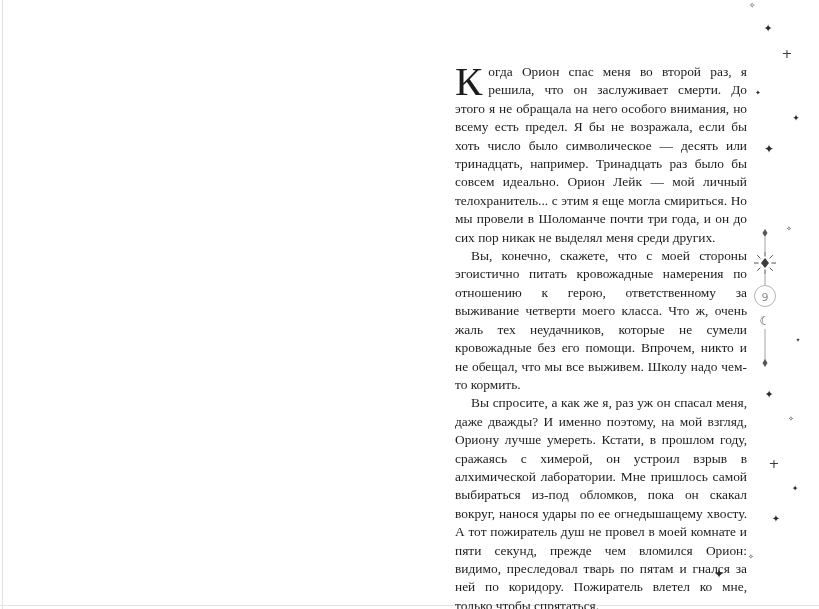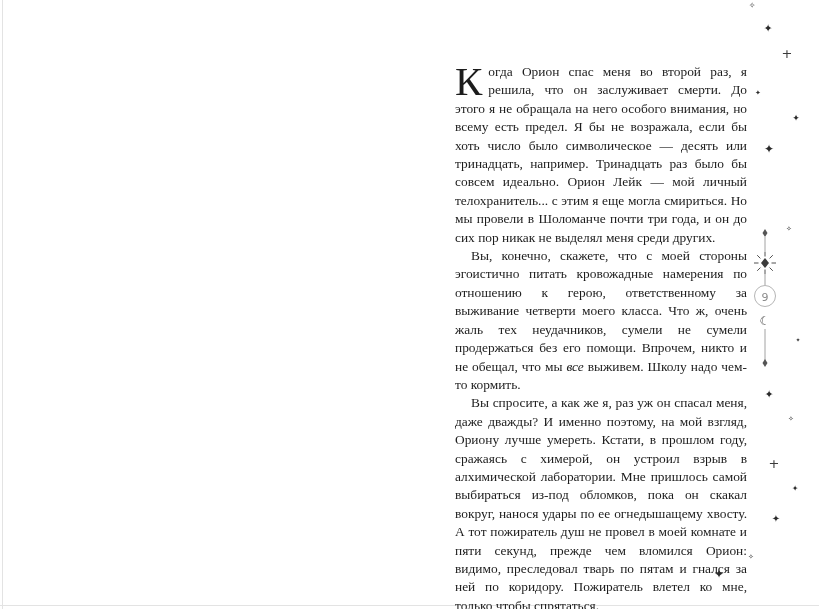--- a/index.html
+++ b/index.html
@@ -41,21 +41,21 @@
   }
   .para { margin: 0; }
   .para.indent { text-indent: 16px; }
   .dropcap {
     float: left;
     font-size: 41px;
     line-height: 32px;
     padding: 2px 6px 0 0;
     color: #1c1c1c;
   }
-  .italic { font-style: italic; }
+  .italic { }
   .star {
     position: absolute;
     color: #2b2b2b;
     font-family: "DejaVu Sans", sans-serif;
     line-height: 1;
     transform: translate(-50%, -50%);
   }
   .star.thin { color: #3a3a3a; }
   .ornament {
     position: absolute;
@@ -69,21 +69,21 @@
 </head>
 <body>
 
 <div class="page">
 
   <div class="page-edge-left"></div>
   <div class="page-edge-bottom"></div>
 
   <div class="text-block">
     <p class="para"><span class="dropcap">К</span><span>огда Орион спас меня во второй раз, я решила, что он заслуживает смерти. До этого я не обращала на него особого внимания, но всему есть предел. Я бы не возражала, если бы хоть число было символическое — десять или тринадцать, например. Тринадцать раз было бы совсем идеально. Орион Лейк — мой личный телохранитель... с этим я еще могла смириться. Но мы провели в Шоломанче почти три года, и он до сих пор никак не выделял меня среди других.</span></p>
-    <p class="para indent"><span>Вы, конечно, скажете, что с моей стороны эгоистично питать кровожадные намерения по отношению к герою, ответственному за выживание четверти моего класса. Что ж, очень жаль тех неудачников, сумели не сумели продержаться без его помощи. Впрочем, никто и не обещал, что мы </span><span class="italic">все</span><span> выживем. Школу надо чем-то кормить.</span></p>
+    <p class="para indent"><span>Вы, конечно, скажете, что с моей стороны эгоистично питать кровожадные намерения по отношению к герою, ответственному за выживание четверти моего класса. Что ж, очень жаль тех неудачников, которые не сумели кровожадные без его помощи. Впрочем, никто и не обещал, что мы </span><span class="italic">все</span><span> выживем. Школу надо чем-то кормить.</span></p>
     <p class="para indent">Вы спросите, а как же я, раз уж он спасал меня, даже дважды? И именно поэтому, на мой взгляд, Ориону лучше умереть. Кстати, в прошлом году, сражаясь с химерой, он устроил взрыв в алхимической лаборатории. Мне пришлось самой выбираться из-под обломков, пока он скакал вокруг, нанося удары по ее огнедышащему хвосту. А тот пожиратель душ не провел в моей комнате и пяти секунд, прежде чем вломился Орион: видимо, преследовал тварь по пятам и гнался за ней по коридору. Пожиратель влетел ко мне, только чтобы спрятаться.</p>
   </div>
 
   <span class="star" style="left:752px;top:6px;font-size:8px">✧</span>
   <span class="star" style="left:768px;top:28px;font-size:11px">✦</span>
   <span class="star thin" style="left:787px;top:53px;font-size:13px">+</span>
   <span class="star" style="left:758px;top:93px;font-size:7px">✦</span>
   <span class="star" style="left:796px;top:118px;font-size:9px">✦</span>
   <span class="star" style="left:769px;top:149px;font-size:12px">✦</span>
   <span class="star" style="left:789px;top:229px;font-size:7px">✧</span>

